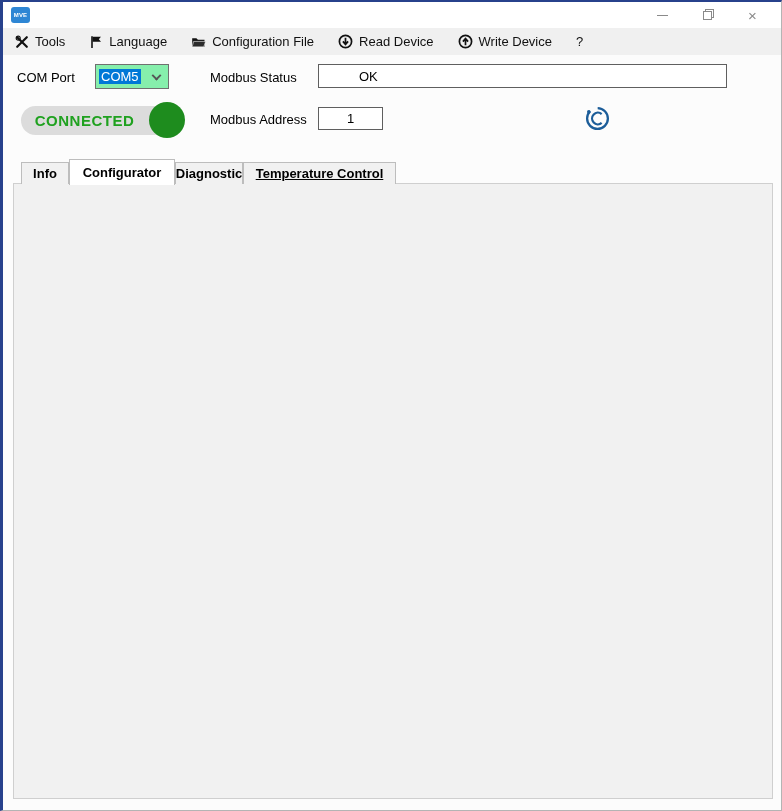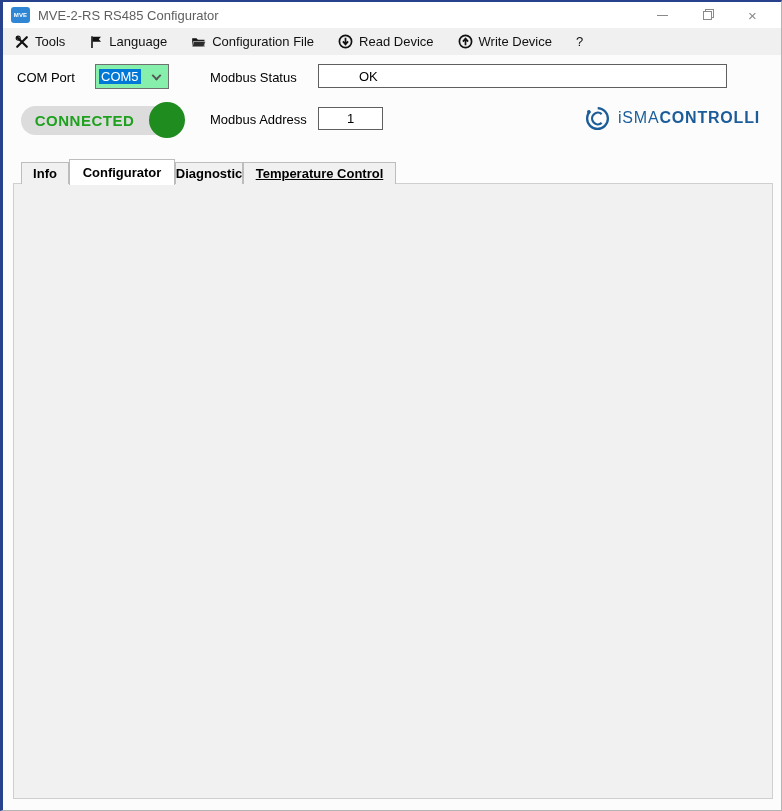--- a/index.html
+++ b/index.html
@@ -62,21 +62,20 @@
     display:flex;flex-direction:column;align-items:center;justify-content:center;font-size:11.5px;color:#000;line-height:1.35;text-align:center;}
   .btn.small{font-size:11px;box-shadow:none;background:#f4f4f4;}
 </style>
 </head>
 <body>
 
 <div id="win">
 
   <div class="titlebar">
     <div class="appicon">MVE</div>
-    <div class="apptitle">MVE-2-RS RS485 Configurator</div>
     <div class="winbtns">
       <div class="winbtn">
           <span class="minglyph"></span>
         </div>
       <div class="winbtn">
           <span class="restglyph"></span>
         </div>
       <div class="winbtn">
           <span class="closeglyph">×</span>
         </div>
@@ -137,21 +136,20 @@
 
   <div class="lbl" style="left:207px;top:110px;">Modbus Address</div>
   <div class="tb center" style="left:315px;top:105px;width:65px;height:23px;">1</div>
 
   <div class="brand">
     <svg width="27" height="27" viewBox="0 0 26 26">
       <circle cx="13" cy="13" r="10" fill="none" stroke="#1c5d99" stroke-width="2.2" stroke-dasharray="39 8 16"></circle>
       <circle cx="4.6" cy="6.4" r="1.7" fill="#1c5d99"></circle>
       <path d="M17 8.7 A5.6 5.6 0 1 0 17 17.3" fill="none" stroke="#1c5d99" stroke-width="2.2"></path>
     </svg>
-    <span class="t"><span>iSMA</span><b>CONTROLLI</b></span>
   </div>
 
   <div class="tab" style="left:18px;width:48px;">Info</div>
   <div class="tab active" style="left:66px;width:106px;">Configurator</div>
   <div class="tab" style="left:172px;width:68px;">Diagnostic</div>
   <div class="tab" style="left:240px;width:153px;text-decoration:underline;">Temperature Control</div>
 
   <div class="panel"></div>
 
   <div class="gbox" style="left:38px;top:196px;width:329px;height:315px;"></div>

